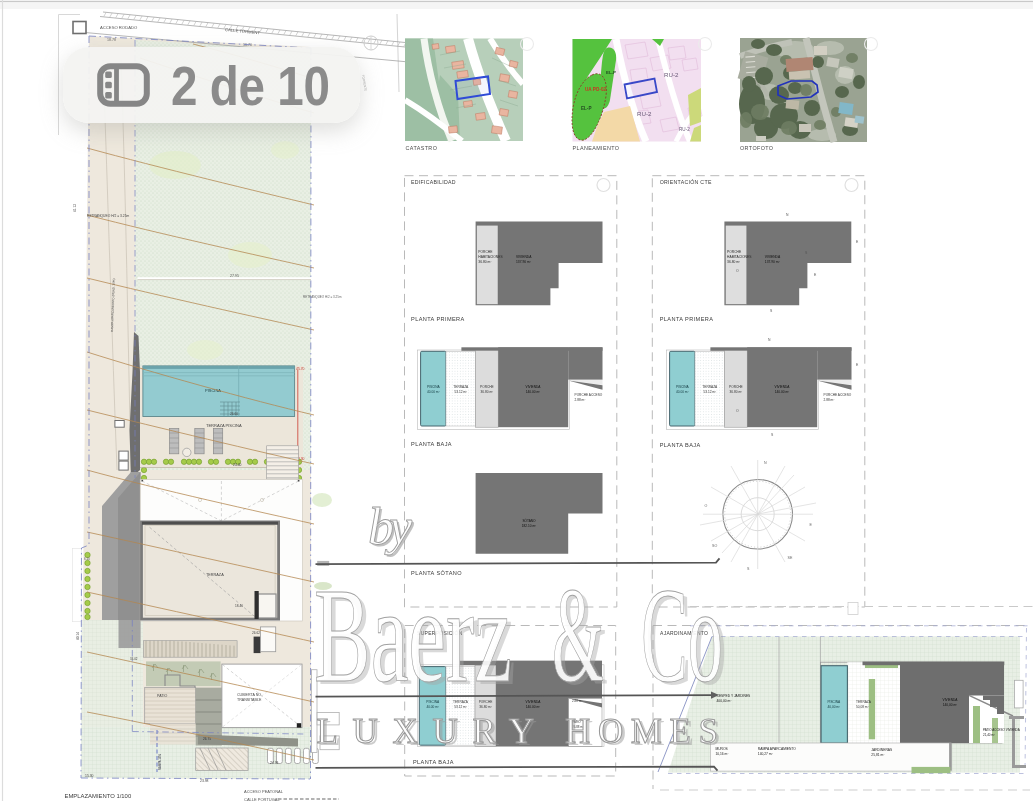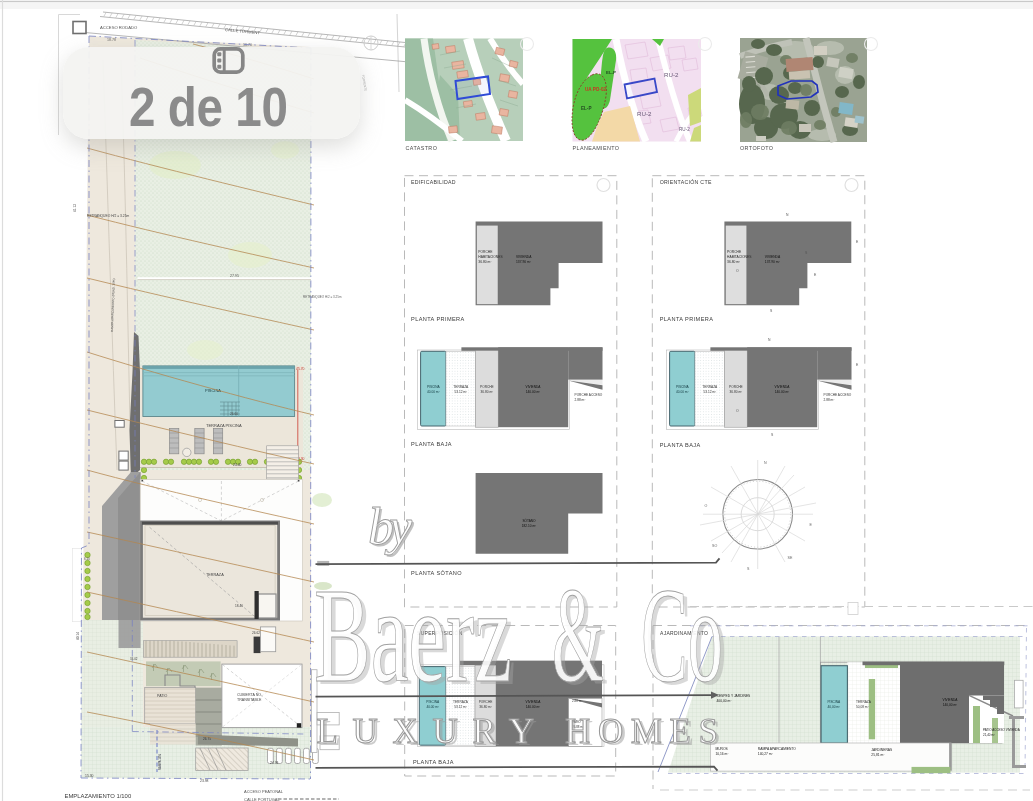--- a/index.html
+++ b/index.html
@@ -1,18 +1,18 @@
 <!DOCTYPE html>
 <html><head>
 <meta charset="utf-8">
 <style>
 html,body{margin:0;padding:0;background:#fff;}
 #page{position:relative;width:1033px;height:801px;overflow:hidden;background:#fff;font-family:"Liberation Sans",sans-serif;}
 #page > svg{position:absolute;left:0;top:0;}
-#badge{position:absolute;left:63px;top:47px;width:297px;height:92px;background:rgba(243,243,241,0.95);border-radius:26px;display:flex;align-items:center;box-shadow:0 8px 22px rgba(160,160,155,0.35);flex-direction:column;}
+#badge{position:absolute;left:63px;top:47px;width:297px;height:76px;background:rgba(243,243,241,0.95);border-radius:26px;display:flex;align-items:center;box-shadow:0 8px 22px rgba(160,160,155,0.35);}
 #badge .txt{color:#8b8b8b;font-size:56px;font-weight:bold;letter-spacing:-0.5px;margin-left:21px;white-space:nowrap;transform:scale(0.85,1);transform-origin:0 50%;}
 #badge .ic{margin-left:34px;display:block;}
 </style>
 </head>
 <body>
 <div id="page">
 <svg width="1033" height="801" viewBox="0 0 1033 801">
 <defs>
 <pattern id="gdots" width="4" height="4" patternUnits="userSpaceOnUse">
   <rect width="4" height="4" fill="#e9efe4"></rect>

